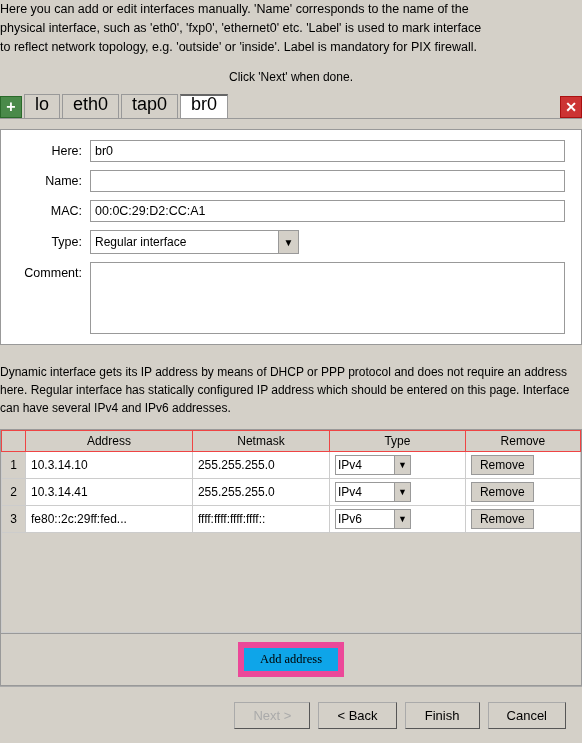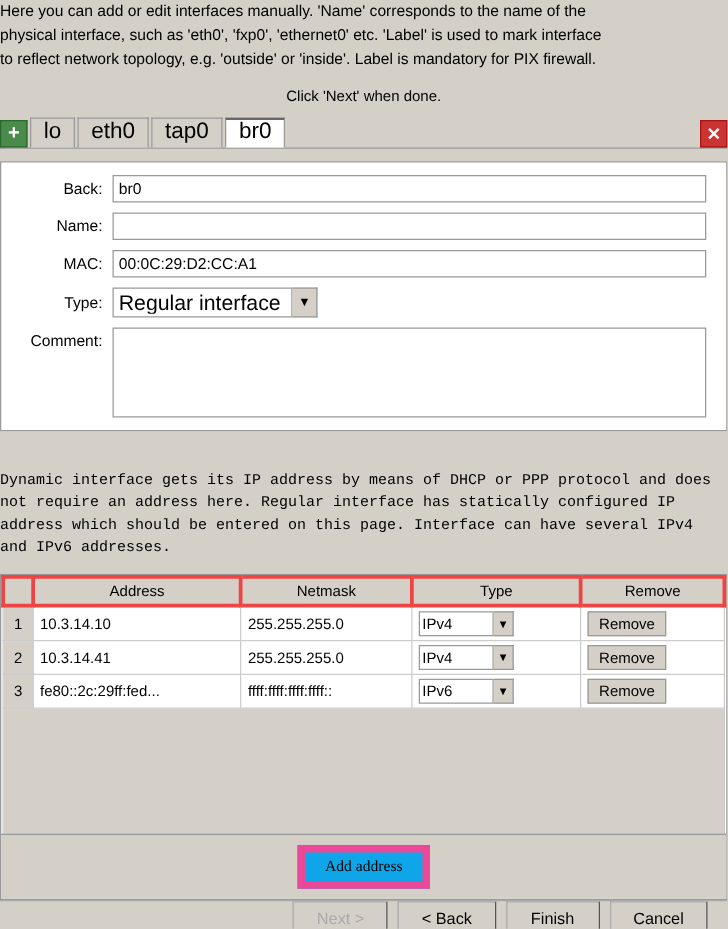--- a/index.html
+++ b/index.html
@@ -91,25 +91,25 @@
       height: 22px;
       border: 1px solid #999;
       padding: 2px 4px;
       font-size: 12.5px;
       background: #fff;
     }
     .form-select {
       height: 24px;
       border: 1px solid #999;
       padding: 2px 4px;
-      font-size: 17px;
+      font-size: 12px;
       background: #fff;
       appearance: none;
       -webkit-appearance: none;
-      width: 144px;
+      width: 189px;
     }
     .select-wrapper {
       display: flex;
       align-items: center;
       position: relative;
     }
     .select-arrow {
       width: 20px;
       height: 24px;
       background: #d4d0c8;
@@ -137,36 +137,35 @@
       height: 72px;
       border: 1px solid #999;
       padding: 2px 4px;
       font-size: 12.5px;
       resize: none;
     }
     .info-text {
       font-size: 12px;
       color: #000;
       line-height: 1.5;
-      margin-top: 20px;
-      font-family: Liberation Mono, monospace;
+      margin-top: 8px;
     }
     .address-table-container {
       border: 1px solid #999;
       background: #fff;
       margin-top: 2px;
     }
     .address-table {
       width: 100%;
       border-collapse: collapse;
       font-size: 12px;
     }
     .address-table th {
       background: #d4d0c8;
-      border: 3px solid #ef4444;
+      border: 1px solid #ef4444;
       padding: 3px 6px;
       text-align: center;
       font-weight: normal;
     }
     .address-table td {
       border: 1px solid #ccc;
       padding: 3px 5px;
       font-size: 12px;
     }
     .address-table td:first-child {
@@ -272,21 +271,21 @@
       <span>br0</span>
     </div>
     <div style="flex:1;"></div>
     <div class="tab-close-btn">
       <span>✕</span>
     </div>
   </div>
 
   <div class="form-panel">
     <div class="form-row">
-      <span class="form-label">Back:</span>
+      <span class="form-label">Here:</span>
       <input class="form-input" type="text" value="br0" style="">
     </div>
     <div class="form-row">
       <span class="form-label">Name:</span>
       <input class="form-input" type="text" value="" style="">
     </div>
     <div class="form-row">
       <span class="form-label">MAC:</span>
       <input class="form-input" type="text" value="00:0C:29:D2:CC:A1" style="">
     </div>

